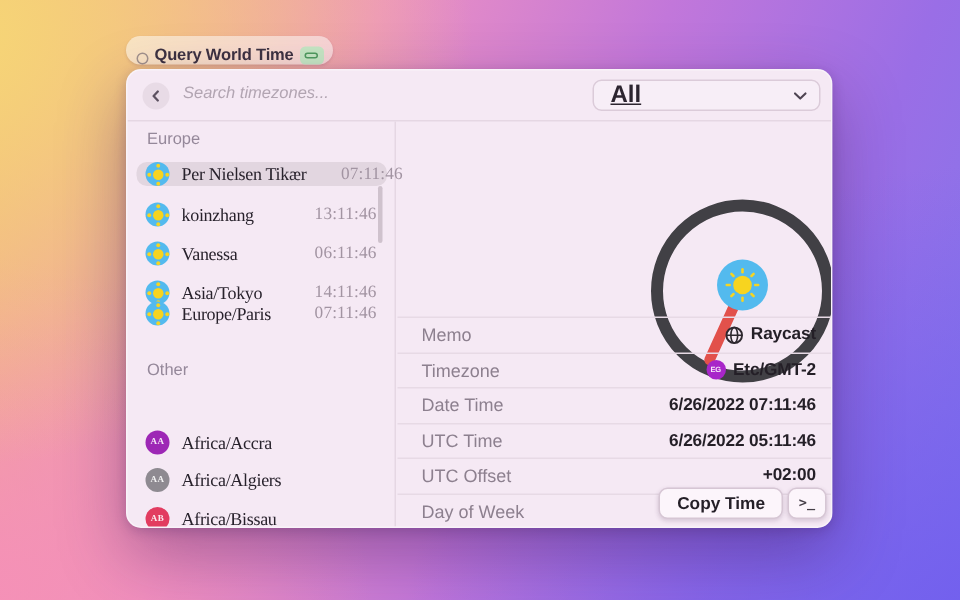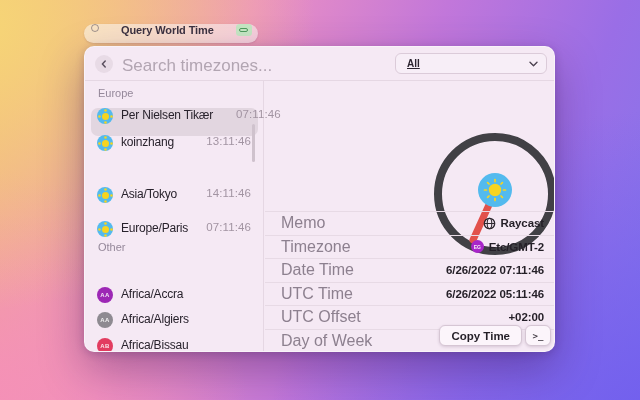--- a/index.html
+++ b/index.html
@@ -10,21 +10,21 @@
     background:
       radial-gradient(620px 520px at -4% 6%, rgba(246,214,118,1) 0%, rgba(246,214,118,0) 55%),
       radial-gradient(520px 420px at -6% 100%, rgba(246,142,186,0.95) 0%, rgba(246,142,186,0) 55%),
       radial-gradient(640px 520px at 104% 108%, rgba(112,92,238,0.95) 0%, rgba(112,92,238,0) 62%),
       linear-gradient(112deg, #f2b47e 0%, #ec90c2 32%, #c277da 56%, #9a6ee6 78%, #8177ec 100%);
   }
 
   
   .pill {
     position:absolute; left:84px; top:24px; height:19px;
-    display:flex; align-items:flex-start; gap:22px; padding:0 6px 0 7px;
+    display:flex; align-items:flex-end; gap:4px; padding:0 6px 0 7px;
     background:rgba(255,255,255,0.52); border-radius:10px;
     box-shadow:0 1px 2px rgba(80,40,90,0.15);
   }
   .pill-ring { width:8px; height:8px; border-radius:50%; border:1.4px solid rgba(90,80,95,0.55); }
   .pill-title { font-size:11px; font-weight:700; color:#3c3240; letter-spacing:-0.1px; }
   .pill-badge {
     width:16px; height:12px; border-radius:3.5px; background:#c5e7c3;
     display:flex; align-items:center; justify-content:center;
   }
   .pill-badge span { display:block; width:9px; height:4.5px; border:1.3px solid #4d9b5d; border-radius:2.5px; }
@@ -36,34 +36,34 @@
     box-shadow:0 18px 44px rgba(58,22,84,0.38), 0 2px 8px rgba(58,22,84,0.22);
     border:0.5px solid rgba(255,255,255,0.45);
   }
 
   
   .hdr { position:absolute; left:0; top:0; right:0; height:34px; border-bottom:1px solid #e5d7e3; }
   .back-btn {
     position:absolute; left:10px; top:8px; width:18px; height:18px; border-radius:50%;
     background:#e8dbe6; display:flex; align-items:center; justify-content:center;
   }
-  .search-ph { position:absolute; left:37px; top:9px; font-size:17px; color:#b2a5b2; }
+  .search-ph { position:absolute; left:37px; top:9px; font-size:11px; color:#b2a5b2;font-style:italic; }
   .filter {
     position:absolute; right:7px; top:6px; width:152px; height:21px;
     border:1px solid #dbcbd9; border-radius:6px; background:rgba(255,255,255,0.25);
     display:flex; align-items:center; justify-content:space-between; padding:0 8px 0 11px;
   }
-  .filter-val { font-size:10px; font-weight:600; color:#2c2430;text-decoration:underline; }
+  .filter-val { font-size:16px; font-weight:600; color:#2c2430;text-decoration:underline; }
 
   
   .sidebar { position:absolute; left:0; top:34px; bottom:0; width:179px; border-right:1px solid #e5d7e3; }
   .sec-title { position:absolute; left:13px; font-size:11px; color:#95889a; }
   .srow {
-    position:absolute; left:6px; width:167px; height:28px; border-radius:7px;
-    display:flex; align-items:flex-start; gap:8px; padding:0 7px 0 6px;
+    position:absolute; left:6px; width:167px; height:16px; border-radius:7px;
+    display:flex; align-items:center; gap:8px; padding:0 7px 0 6px;font-family:Liberation Serif, serif;
   }
   .srow.selected { background:#e2d6e0; }
   .clockicon { flex:none; width:16px; height:16px; border-radius:50%; background:#53baee; position:relative; }
   .clockicon::after { content:""; position:absolute; inset:4.5px; border-radius:50%; background:#f7d41f;
     box-shadow:0 -6px 0 -2.2px #f7d41f, 0 6px 0 -2.2px #f7d41f, -6px 0 0 -2.2px #f7d41f, 6px 0 0 -2.2px #f7d41f; }
   .avatar {
     flex:none; width:16px; height:16px; border-radius:50%;
     display:flex; align-items:center; justify-content:center;
     font-size:6px; font-weight:700; color:rgba(255,255,255,0.88); letter-spacing:0.3px;
   }
@@ -74,21 +74,21 @@
   .scroll-thumb { position:absolute; left:167px; top:43px; width:3px; height:38px; border-radius:2px; background:#cfc2cd; }
 
   
   .clock-wrap { position:absolute; left:334px; top:79px; }
   .details { position:absolute; left:180px; right:0; top:164px; }
   .drow {
     height:23.5px; border-top:1px solid #e7dae5;
     display:flex; align-items:center; justify-content:space-between;
     padding:0 10px 0 16px;
   }
-  .dlabel { font-size:16px; color:#8d808f; }
+  .dlabel { font-size:12px; color:#8d808f; }
   .dval { font-size:11.5px; font-weight:700; color:#241f27; display:flex; align-items:center; gap:5px; letter-spacing:-0.1px;justify-content:center; }
   .tz-badge { width:13px; height:13px; border-radius:50%; display:flex; align-items:center; justify-content:center;
     font-size:5px; font-weight:700; color:rgba(255,255,255,0.9); }
   .memo-globe { color:#2e282f; }
 
   
   .actions { position:absolute; right:3px; bottom:5px; display:flex; gap:3px; }
   .btn {
     height:21px; border:1px solid #d6c6d4; border-radius:6px; background:#fcf5fb;
     box-shadow:0 1px 3px rgba(70,40,80,0.18);
@@ -140,29 +140,35 @@
       <span class="rtime">07:11:46</span>
     </div>
 
     <div class="srow" style="top:54px">
       <span class="clockicon"></span>
       <span class="rname">koinzhang</span>
       <span class="spacer"></span>
       <span class="rtime">13:11:46</span>
     </div>
 
+    <div class="srow" style="top:80px">
+      <span class="clockicon"></span>
+      <span class="rname">Vanessa</span>
+      <span class="spacer"></span>
+      <span class="rtime">06:11:46</span>
+    </div>
 
     <div class="srow" style="top:106px">
       <span class="clockicon"></span>
       <span class="rname">Asia/Tokyo</span>
       <span class="spacer"></span>
       <span class="rtime">14:11:46</span>
     </div>
 
-    <div class="srow" style="top:140px">
+    <div class="srow" style="top:120px">
       <span class="clockicon"></span>
       <span class="rname">Europe/Paris</span>
       <span class="spacer"></span>
       <span class="rtime">07:11:46</span>
     </div>
 
     <div class="sec-title" style="top:160px">Other</div>
 
 
     <div class="srow" style="top:206px">

